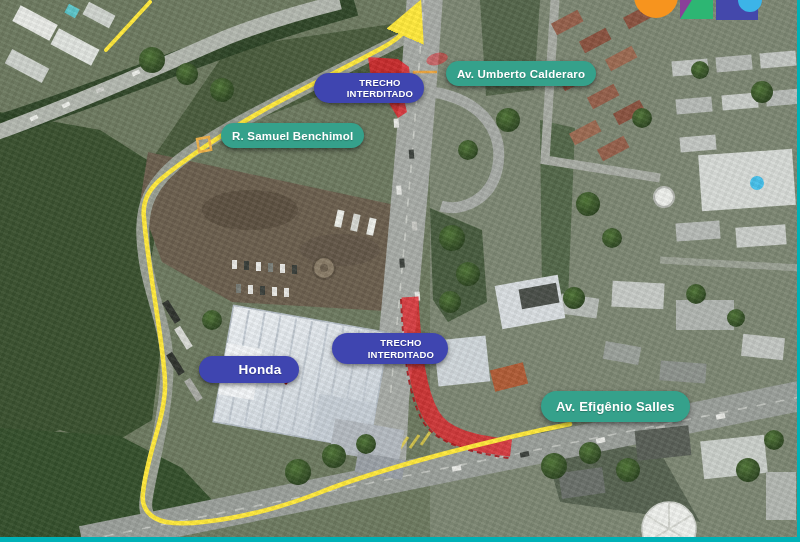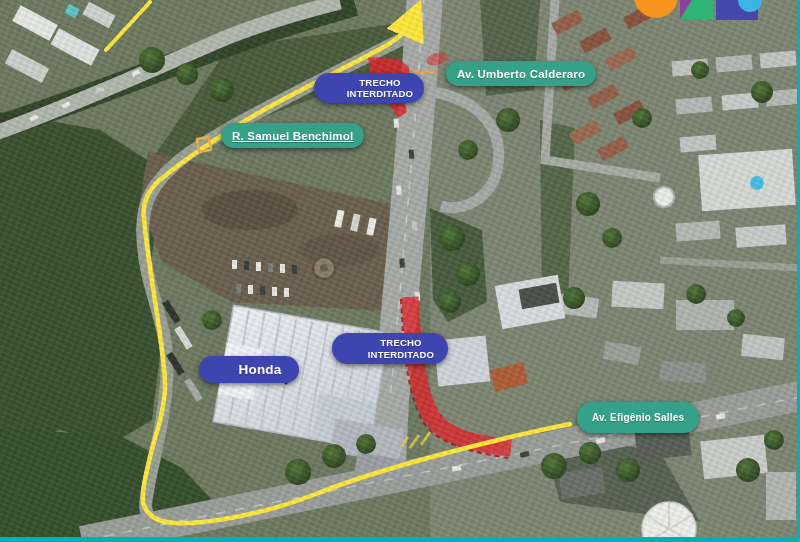--- a/index.html
+++ b/index.html
@@ -18,22 +18,22 @@
   .pill{
     position:absolute;color:#fff;font-weight:bold;white-space:nowrap;
     border-radius:999px;box-shadow:0 2px 5px rgba(0,0,0,.5);
     display:flex;align-items:center;justify-content:center;
     letter-spacing:.2px;text-shadow:0 1px 1px rgba(0,0,0,.25);padding-left:22px;
   }
   .pill.street{background:#35a18b;}
   .pill.closure{background:#3f45b0;text-align:center;line-height:1.2;flex-direction:column;}
   .pill.poi{background:#3f45b0;}
   #lbl-umberto{left:446px;top:61px;height:25px;padding:0 11px;font-size:11.5px;}
-  #lbl-samuel{left:221px;top:123px;height:25px;padding:0 11px;font-size:11.5px;text-decoration:underline;}
-  #lbl-efigenio{left:541px;top:402px;height:31px;padding:0 15px;font-size:10px;margin-left:36px;}
+  #lbl-samuel{left:221px;top:123px;height:25px;padding:0 11px;font-size:11.5px;}
+  #lbl-efigenio{left:541px;top:391px;height:31px;padding:0 15px;font-size:13px;}
   #lbl-honda{left:199px;top:356px;height:27px;width:78px;font-size:13.5px;}
   #badge-closure-top{left:314px;top:73px;width:88px;height:30px;font-size:9.5px;}
   #badge-closure-mid{left:332px;top:333px;width:94px;height:31px;font-size:9.5px;}
   
   #logo{position:absolute;left:630px;top:0;width:140px;height:26px;}
   .logo-orange{position:absolute;left:4px;top:-26px;width:44px;height:44px;border-radius:50%;background:#f7941e;}
   .logo-square{position:absolute;left:50px;top:-14px;width:33px;height:33px;background:#2db673;}
   .logo-square .purple{position:absolute;inset:0;background:#8a3f99;clip-path:polygon(0 0,62% 0,0 100%);}
   .logo-indigo{position:absolute;left:86px;top:-13px;width:42px;height:33px;background:#4448ab;}
   .logo-dot{position:absolute;left:108px;top:-12px;width:24px;height:24px;border-radius:50%;background:#3cb4e8;}

